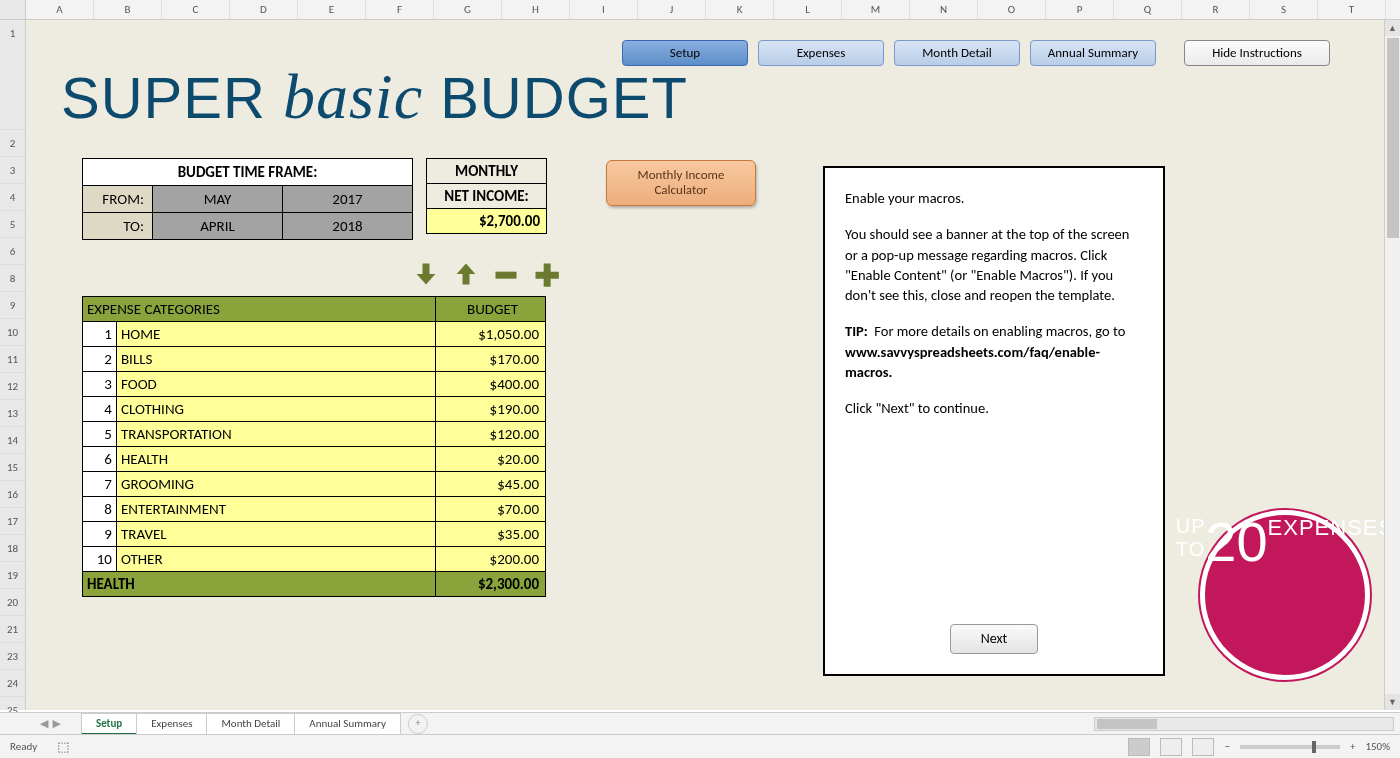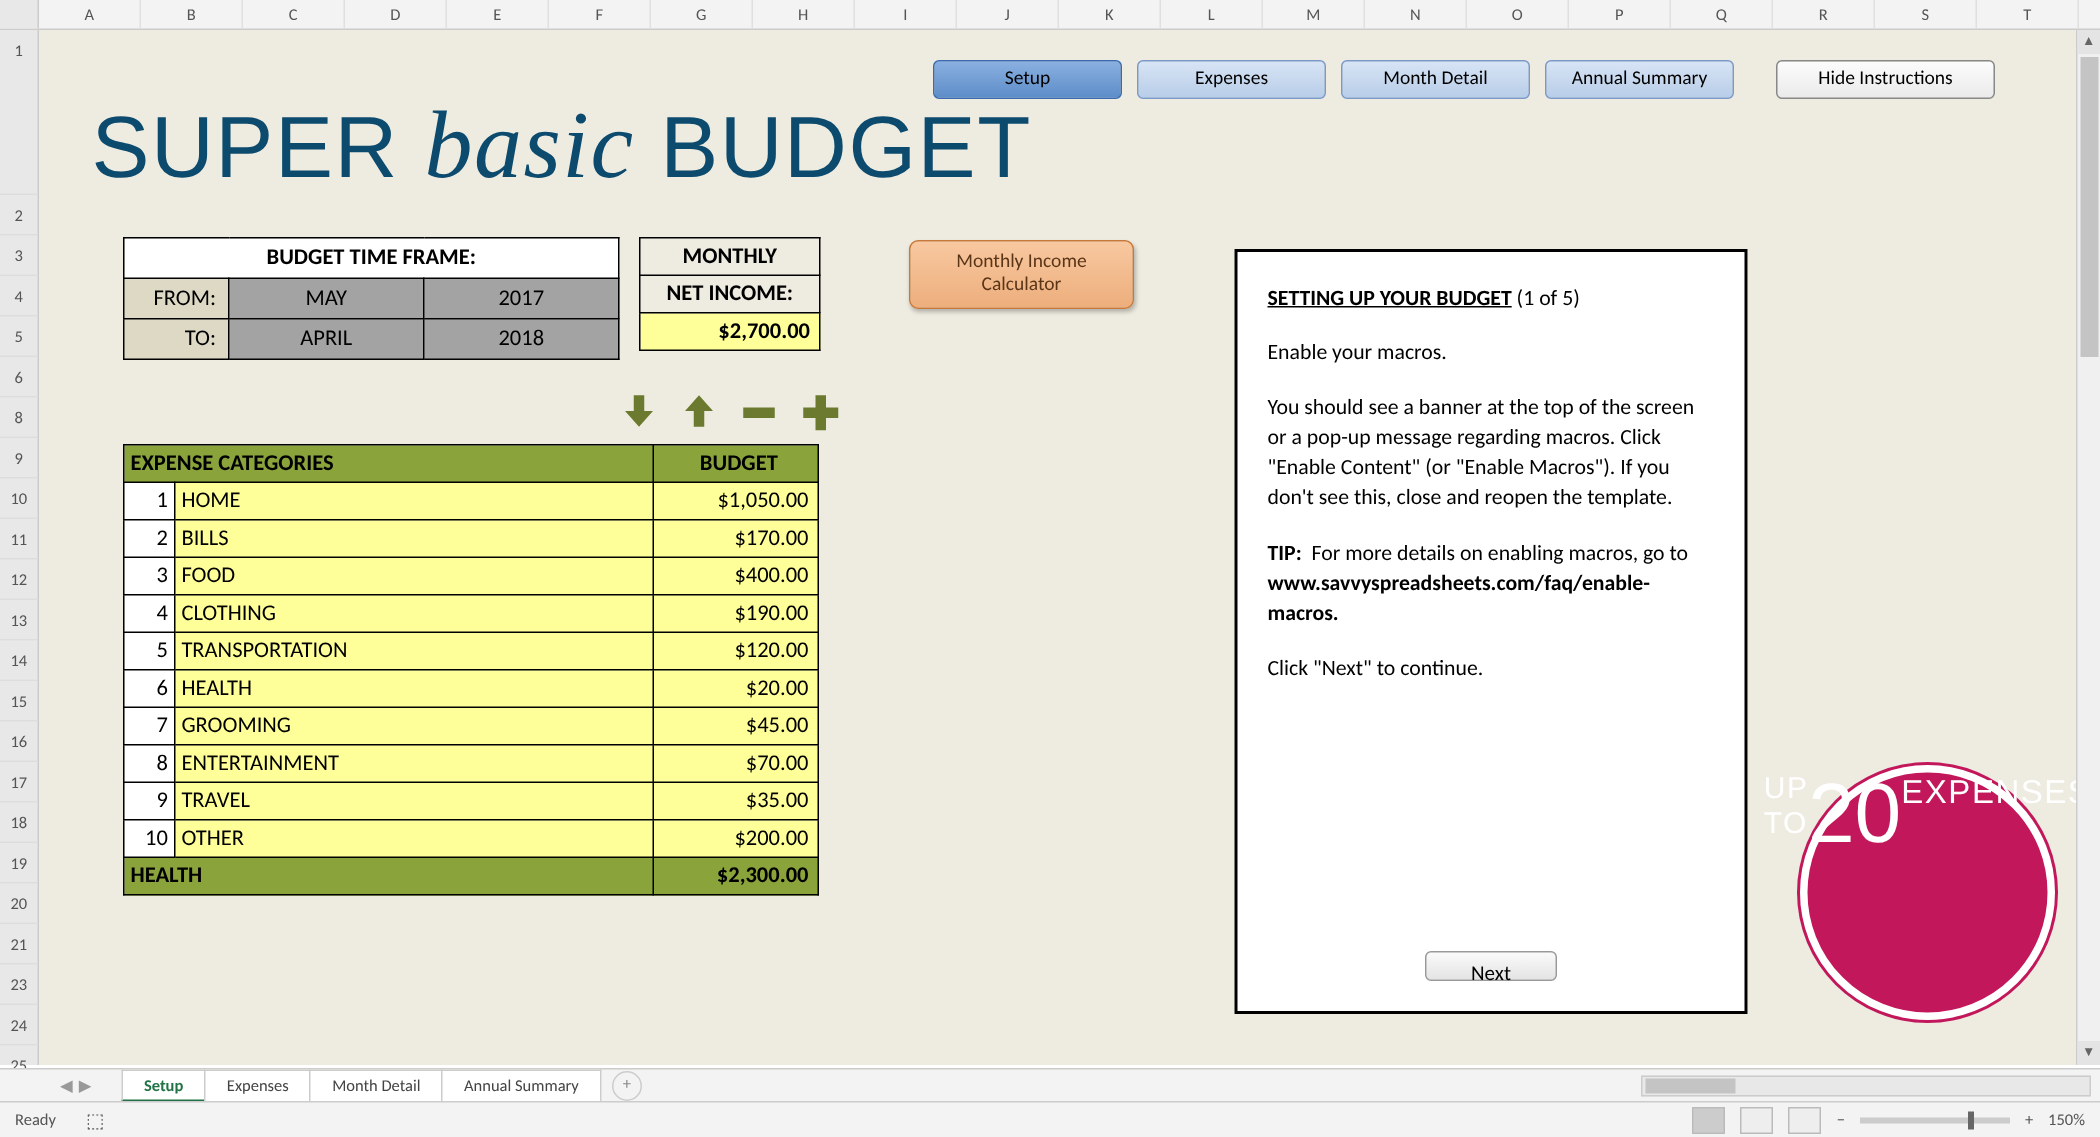--- a/index.html
+++ b/index.html
@@ -42,36 +42,36 @@
 
 
 .calcbtn { position: absolute; left: 580px; top: 140px; width: 150px; height: 46px; background: linear-gradient(#f8c8a0,#edae7c); border: 1px solid #c87838; border-radius: 6px; text-align: center; font-size: 13px; padding-top: 6px; cursor: pointer; color: #5a3518; box-shadow: 1px 2px 3px rgba(0,0,0,0.25); }
 
 
 .actions { position: absolute; left: 386px; top: 240px; display: flex; gap: 12px; }
 .actions .icon { width: 28px; height: 28px; color: #6b7a2f; cursor: pointer; }
 
 
 .exptable { position: absolute; left: 56px; top: 276px; border-collapse: collapse; font-size: 15px; width: 464px; }
-.exptable th { background: #8aa33b; color: #000; font-weight: 700; border: 1px solid #000; height: 25px; text-align: left; padding-left: 4px; }
+.exptable th { background: #8aa33b; color: #000; font-weight: 400; border: 1px solid #000; height: 25px; text-align: left; padding-left: 4px; }
 .exptable th:first-child { width: 354px; }
 .exptable th:last-child { text-align: center; width: 110px; }
 .exptable td { border: 1px solid #000; height: 25px; }
 .exptable .num { width: 34px; text-align: right; padding-right: 4px; background: #fff; }
 .exptable .name { width: 320px; background: #ffff99; padding-left: 4px; margin-left: 27px; }
 .exptable .amt { width: 110px; background: #ffff99; text-align: right; padding-right: 6px; }
 .exptable .total td { background: #8aa33b; font-weight: 700; }
 .exptable .total .name, .exptable .total .num { background: #8aa33b; }
 .exptable .total .amt { background: #8aa33b; }
 
 
 .instr { position: absolute; left: 797px; top: 146px; width: 342px; height: 510px; background: #fff; border: 2px solid #000; padding: 20px 20px; font-size: 14.5px; line-height: 1.4; }
 .instr .h { font-weight: 700; text-decoration: underline; }
 .instr p { margin-bottom: 16px; }
-.nextbtn { position: absolute; bottom: 20px; left: 50%; transform: translateX(-50%); width: 88px; height: 20px; border: 1px solid #999; border-radius: 4px; background: linear-gradient(#fafafa,#e4e4e4); text-align: center; line-height: 28px; cursor: pointer; font-size: 14px; }
+.nextbtn { position: absolute; bottom: 20px; left: 50%; transform: translateX(-50%); width: 88px; height: 30px; border: 1px solid #999; border-radius: 4px; background: linear-gradient(#fafafa,#e4e4e4); text-align: center; line-height: 28px; cursor: pointer; font-size: 14px; }
 
 
 .badge { position: absolute; right: 30px; bottom: 30px; width: 170px; height: 170px; border-radius: 50%; background: #c2185b; border: 5px solid #fff; box-shadow: 0 0 0 2px #c2185b; color: #fff; text-align: center; display: flex; justify-content: center; font-family: 'Segoe UI Light', Arial; }
 .badge .l1 { font-size: 20px; letter-spacing: 1px; }
 .badge .l2 { font-size: 56px; line-height: 54px; }
 .badge .l3 { font-size: 22px; letter-spacing: 1px; }
 
 
 .tabs { position: absolute; left: 0; bottom: 24px; height: 22px; width: 100%; background: #f3f3f3; border-top: 1px solid #ccc; display: flex; align-items: center; font-size: 11px; padding-left: 40px; }
 .tabs .tabctrl { display: flex; gap: 4px; margin-right: 20px; color: #999; }
@@ -276,21 +276,20 @@
             <td class="amt">$200.00</td>
           </tr>
           <tr class="total">
             <td class="name" colspan="2" style="padding-left:4px">HEALTH</td>
             <td class="amt">$2,300.00</td>
           </tr>
         </tbody>
     </table>
 
     <div class="instr">
-      <p><span class="h">SETTING UP YOUR BUDGET</span> <span>(1 of 5)</span></p>
       <p>Enable your macros.</p>
       <p>You should see a banner at the top of the screen or a pop-up message regarding macros.  Click "Enable Content" (or "Enable Macros").  If you don't see this, close and reopen the template.</p>
       <p><b>TIP:</b>&nbsp; <span>For more details on enabling macros, go to</span> <b>www.savvyspreadsheets.com/faq/enable-macros.</b></p>
       <p>Click "Next" to continue.</p>
       <div class="nextbtn">Next</div>
     </div>
 
     <div class="badge">
       <div class="l1">UP TO</div>
       <div class="l2">20</div>

